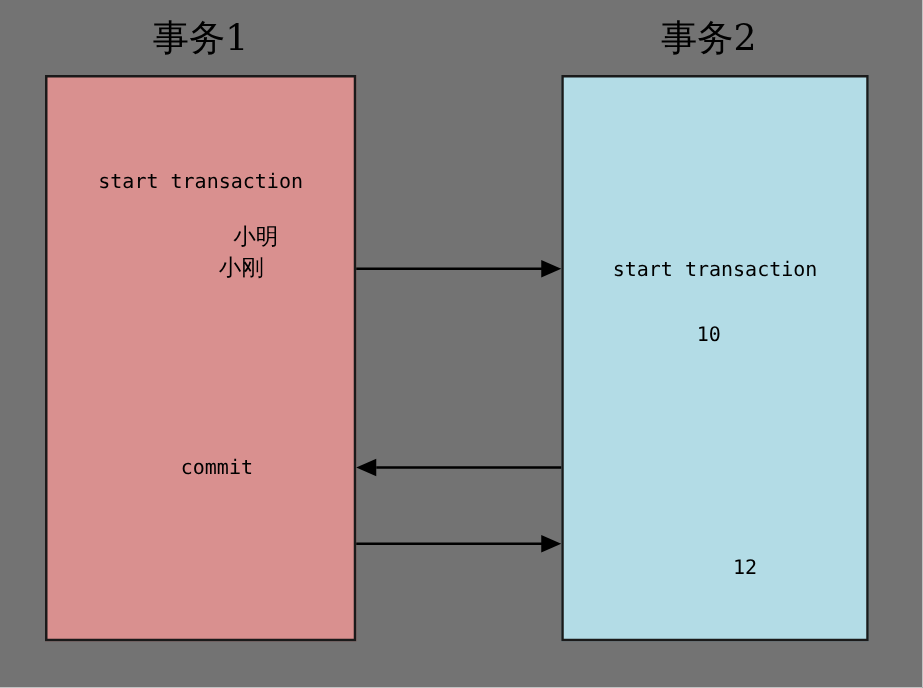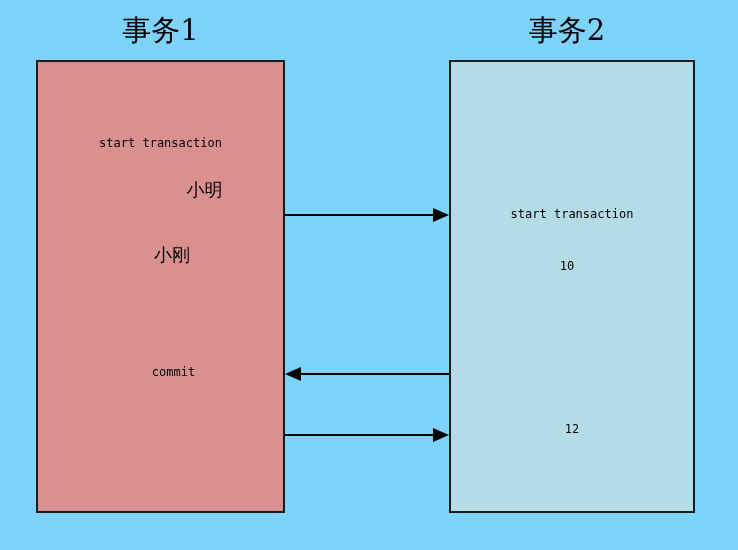--- a/index.html
+++ b/index.html
@@ -5,21 +5,21 @@
 <style>
   html, body {
     margin: 0;
     padding: 0;
     background: #ffffff;
   }
   #canvas {
     position: relative;
     width: 738px;
     height: 550px;
-    background: #7dd3fc;
+    background: #737373;
     overflow: hidden;
     font-family: "DejaVu Serif", serif;
   }
 
   .title {
     position: absolute;
     font-family: "DejaVu Serif", serif;
     font-size: 29px;
     color: #000000;
     white-space: nowrap;
@@ -45,41 +45,41 @@
     left: 449px;
     top: 60px;
     width: 246px;
     height: 453px;
     background: #b3dce6;
   }
 
   .boxtext {
     position: absolute;
     font-family: "DejaVu Sans Mono", monospace;
-    font-size: 12px;
+    font-size: 16px;
     color: #000000;
     white-space: nowrap;
     line-height: 1;
   }
   .centered { text-align: center; }
   .cjk {
     font-family: "DejaVu Serif", serif;
     font-size: 18px;
   }
 
   
   #tx1-start   { left: 36px;  top: 137px; width: 249px; }
   #tx1-name1   { left: 36px;  top: 181px; width: 249px; padding-left: 44px; }
-  #tx1-name2   { left: 28px;  top: 206px; width: 288px; margin-top: 40px; }
+  #tx1-name2   { left: 49px;  top: 206px; width: 288px; }
   #tx1-commit  { left: 36px;  top: 366px; width: 275px; }
 
   
   #tx2-start   { left: 449px; top: 208px; width: 246px; }
   #tx2-val1    { left: 449px; top: 260px; width: 236px; }
-  #tx2-val2    { left: 449px; top: 423px; width: 246px; }
+  #tx2-val2    { left: 449px; top: 446px; width: 246px; padding-left: 24px; }
 
   
   .arrow { position: absolute; }
   .arrow-line {
     position: absolute;
     height: 0;
     border-top: 2px solid #000000;
   }
   .arrow-head {
     position: absolute;

